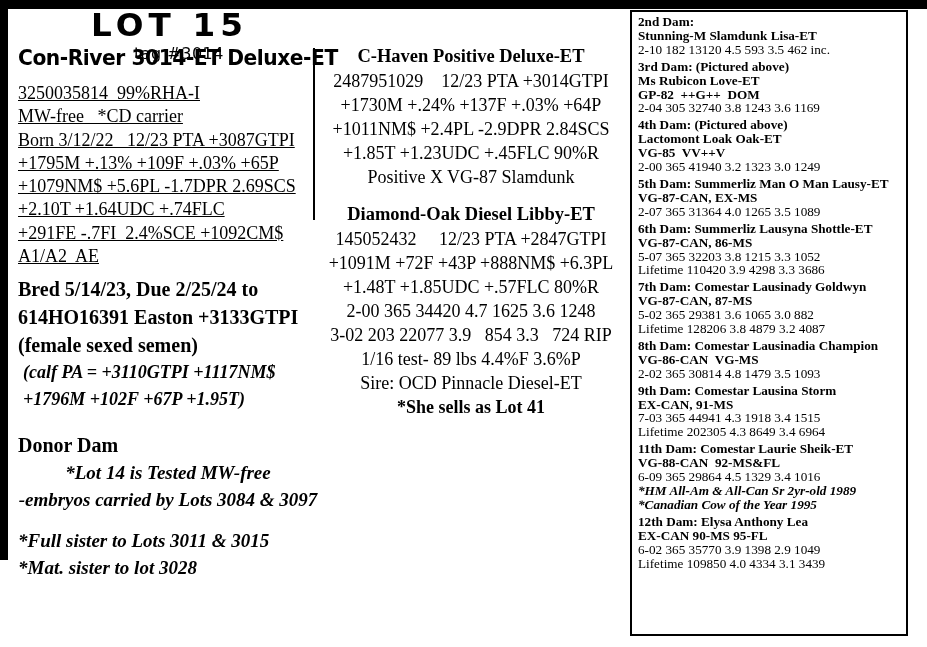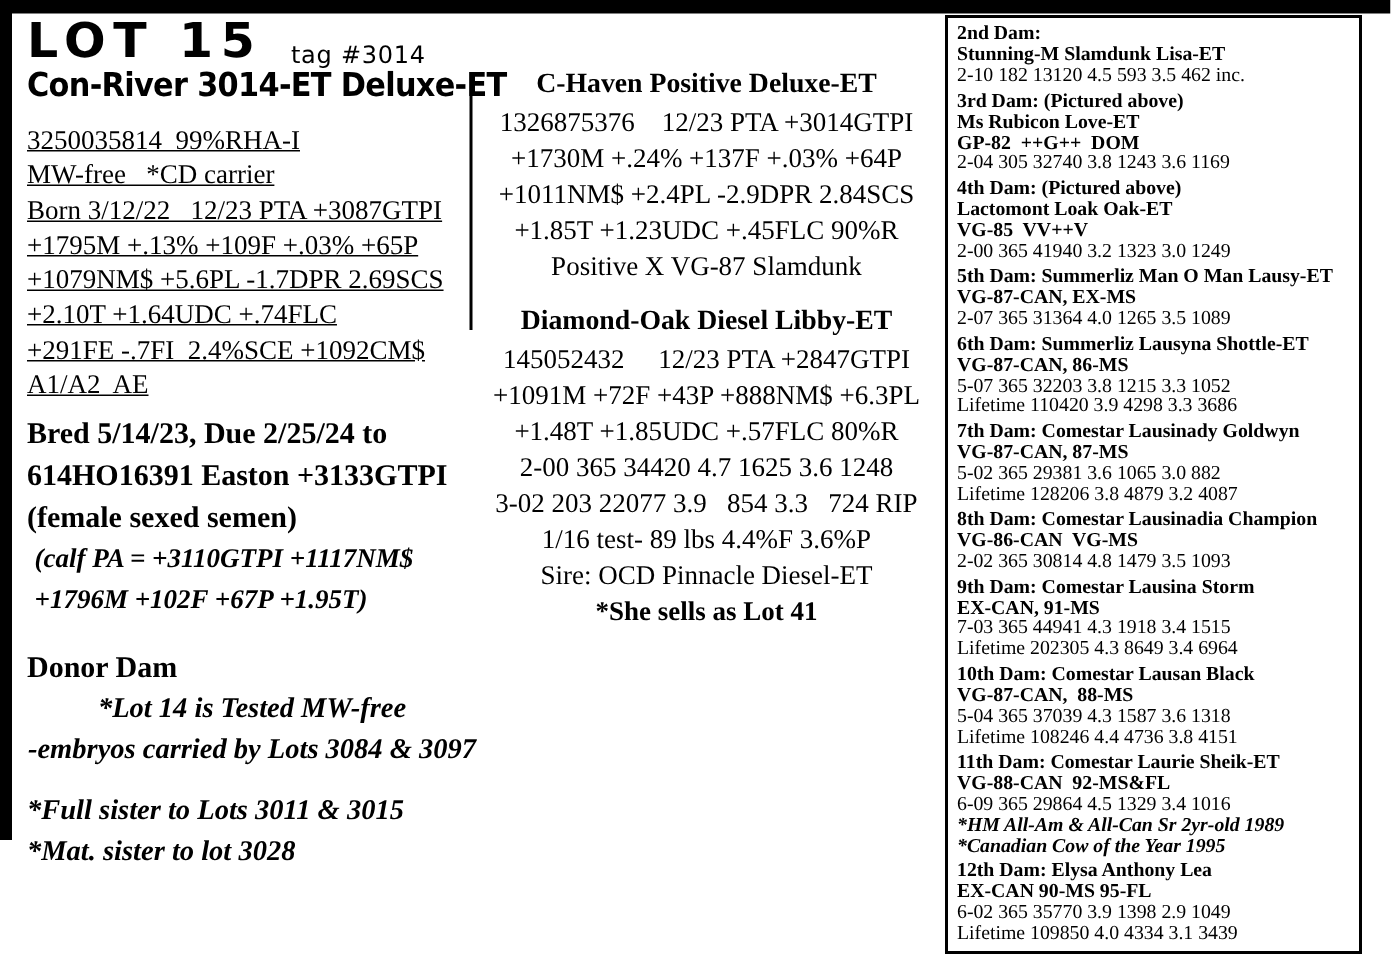--- a/index.html
+++ b/index.html
@@ -7,21 +7,21 @@
     width:927px;height:647px;position:relative;overflow:hidden;
     background:#ffffff;color:#000000;
     font-family:"Liberation Serif", serif;
   }
   .topbar{position:absolute;left:0;top:0;width:927px;height:9px;background:#000;}
   .leftbar{position:absolute;left:0;top:0;width:8px;height:560px;background:#000;}
   .divider-v{position:absolute;left:313px;top:48px;width:2px;height:172px;background:#000;}
 
   
   .col-left{position:absolute;left:18px;top:6px;width:300px;}
-  .lot-row{display:flex;align-items:flex-end;height:40px;}
+  .lot-row{display:flex;align-items:center;height:40px;flex-direction:column;}
   .lot-number{
     font-family:"DejaVu Sans", sans-serif;font-weight:700;font-size:32px;
     letter-spacing:5px;transform:scaleX(1.02);transform-origin:left;
   }
   .tag-number{
     font-family:"DejaVu Sans", sans-serif;font-size:16px;margin-left:22px;
     letter-spacing:0.5px;
   }
   .animal-name{
     font-family:"DejaVu Sans", sans-serif;font-weight:700;font-size:22px;
@@ -99,21 +99,21 @@
         <div class="line s-bolditalic">*Full sister to Lots 3011 &amp; 3015</div>
         <div class="line s-bolditalic">*Mat. sister to lot 3028</div>
       </div>
     </div>
 </div>
 
 <div class="col-mid">
   <div id="mid-blocks">
       <div class="block block-sire-deluxe">
         <div class="line s-title">C-Haven Positive Deluxe-ET</div>
-        <div class="line s-normal">1326875376    12/23 PTA +3014GTPI</div>
+        <div class="line s-normal">2487951029    12/23 PTA +3014GTPI</div>
         <div class="line s-normal">+1730M +.24% +137F +.03% +64P</div>
         <div class="line s-normal">+1011NM$ +2.4PL -2.9DPR 2.84SCS</div>
         <div class="line s-normal">+1.85T +1.23UDC +.45FLC 90%R</div>
         <div class="line s-normal">Positive X VG-87 Slamdunk</div>
       </div>
       <div class="block block-dam-libby">
         <div class="line s-title">Diamond-Oak Diesel Libby-ET</div>
         <div class="line s-normal">145052432     12/23 PTA +2847GTPI</div>
         <div class="line s-normal">+1091M +72F +43P +888NM$ +6.3PL</div>
         <div class="line s-normal">+1.48T +1.85UDC +.57FLC 80%R</div>
@@ -167,26 +167,20 @@
         <div class="line s-bold">VG-86-CAN  VG-MS</div>
         <div class="line s-normal">2-02 365 30814 4.8 1479 3.5 1093</div>
       </div>
       <div class="block dam-block">
         <div class="line s-bold">9th Dam: Comestar Lausina Storm</div>
         <div class="line s-bold">EX-CAN, 91-MS</div>
         <div class="line s-normal">7-03 365 44941 4.3 1918 3.4 1515</div>
         <div class="line s-normal">Lifetime 202305 4.3 8649 3.4 6964</div>
       </div>
       <div class="block dam-block">
-        <div class="line s-bold">10th Dam: Comestar Lausan Black</div>
-        <div class="line s-bold">VG-87-CAN,  88-MS</div>
-        <div class="line s-normal">5-04 365 37039 4.3 1587 3.6 1318</div>
-        <div class="line s-normal">Lifetime 108246 4.4 4736 3.8 4151</div>
-      </div>
-      <div class="block dam-block">
         <div class="line s-bold">11th Dam: Comestar Laurie Sheik-ET</div>
         <div class="line s-bold">VG-88-CAN  92-MS&amp;FL</div>
         <div class="line s-normal">6-09 365 29864 4.5 1329 3.4 1016</div>
         <div class="line s-bolditalic">*HM All-Am &amp; All-Can Sr 2yr-old 1989</div>
         <div class="line s-bolditalic">*Canadian Cow of the Year 1995</div>
       </div>
       <div class="block dam-block">
         <div class="line s-bold">12th Dam: Elysa Anthony Lea</div>
         <div class="line s-bold">EX-CAN 90-MS 95-FL</div>
         <div class="line s-normal">6-02 365 35770 3.9 1398 2.9 1049</div>

